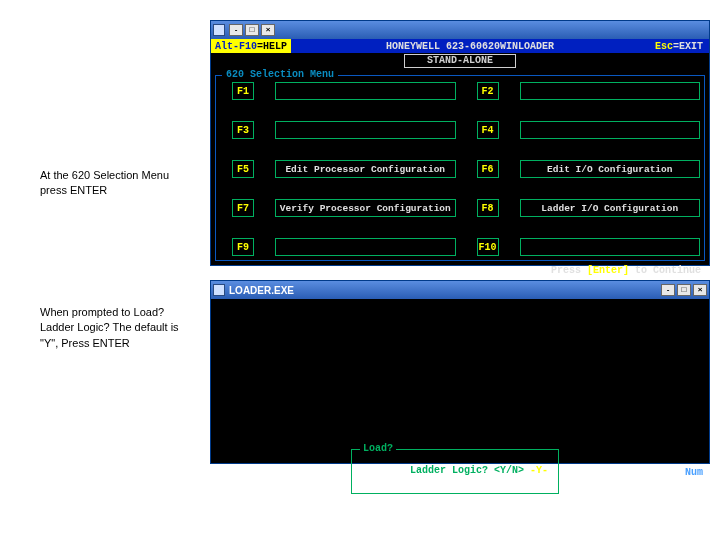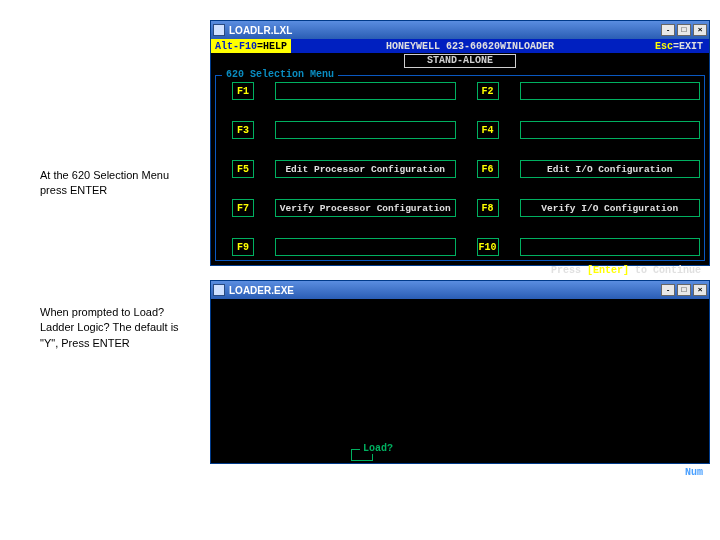--- a/index.html
+++ b/index.html
@@ -179,21 +179,20 @@
 </style>
 </head>
 <body>
 
 <div class="caption cap1">At the 620 Selection Menu press ENTER</div>
 <div class="caption cap2">When prompted to Load? Ladder Logic? The default is "Y", Press ENTER</div>
 
 <div class="win win1">
   <div class="titlebar">
     <div class="tb-icon"></div>
-    <div class="tb-title">LOADLR.LXL</div>
     <div class="tb-btns">
       <div class="tb-btn">-</div>
       <div class="tb-btn">□</div>
       <div class="tb-btn">×</div>
     </div>
   </div>
   <div class="dos">
     <div class="headerbar">
       <div class="hb-left">
         <span class="blue">Alt-F10</span>
@@ -227,21 +226,21 @@
         <div class="fval"></div>
 
         <div class="fkey">F5</div>
         <div class="fval">Edit Processor Configuration</div>
         <div class="fkey">F6</div>
         <div class="fval">Edit I/O Configuration</div>
 
         <div class="fkey">F7</div>
         <div class="fval">Verify Processor Configuration</div>
         <div class="fkey">F8</div>
-        <div class="fval">Verify I/O Configuration</div>
+        <div class="fval">Ladder I/O Configuration</div>
 
         <div class="fkey">F9</div>
         <div class="fval"></div>
         <div class="fkey">F10</div>
         <div class="fval"></div>
       </div>
     </div>
     <div class="continue">
       <span class="w">Press </span><span class="y">[Enter]</span><span class="w"> to Continue</span>
     </div>
@@ -254,16 +253,19 @@
     <div class="tb-title">LOADER.EXE</div>
     <div class="tb-btns">
       <div class="tb-btn">-</div>
       <div class="tb-btn">□</div>
       <div class="tb-btn">×</div>
     </div>
   </div>
   <div class="dos dos2-inner">
     <div class="loadbox">
       <div class="loadbox-title">Load?</div>
+      <div class="loadbox-line">
+        <span>Ladder Logic? &lt;Y/N&gt; </span><span class="y">-Y-</span>
+      </div>
     </div>
     <div class="numlock">Num</div>
   </div>
 </div>
 
 </body></html>

